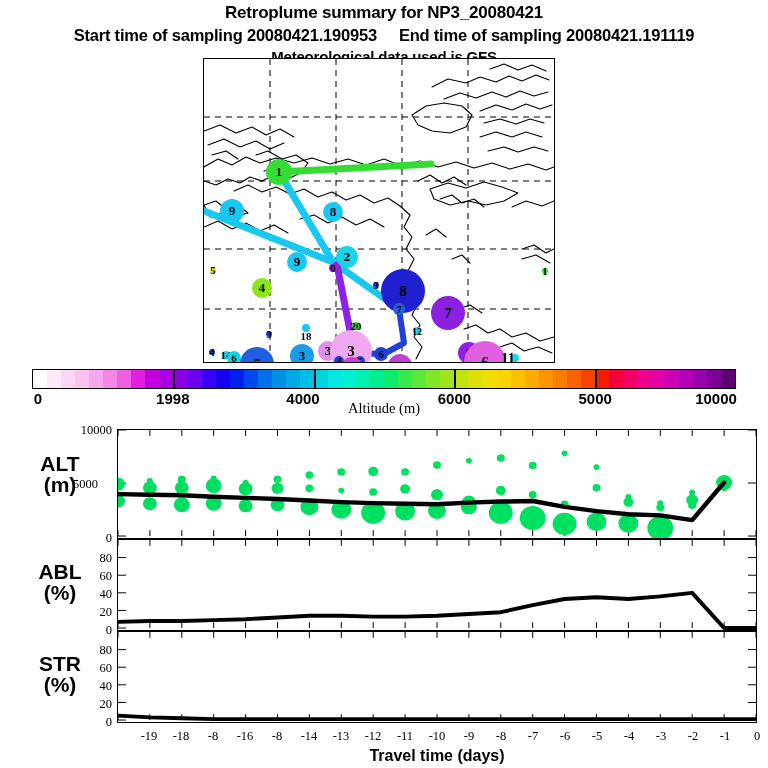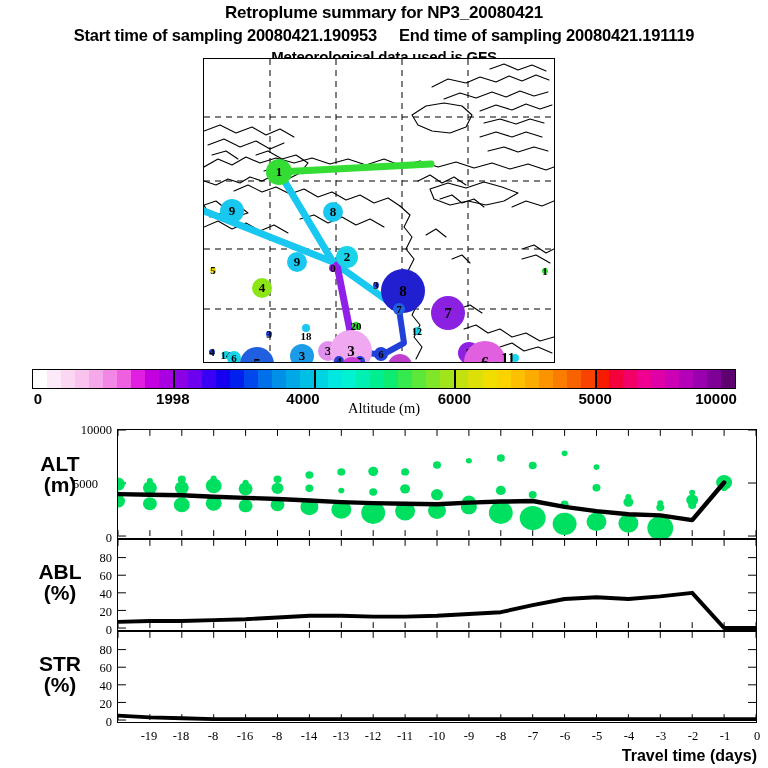--- a/index.html
+++ b/index.html
@@ -48,21 +48,21 @@
   #lbl-alt{top:453px;}
   #lbl-abl{top:561px;}
   #lbl-str{top:653px;}
 
   .ytick{position:absolute;text-align:right;width:58px;
       font-size:12.5px;font-family:"Liberation Serif",serif;
       transform:translateY(-50%);}
   .xtick{position:absolute;font-size:12.5px;
       font-family:"Liberation Serif",serif;
       transform:translateX(-50%);top:729px;}
-  #xaxis-title{left:117px;top:747px;width:640px;text-align:right;
+  #xaxis-title{left:117px;top:747px;width:640px;text-align:center;
       font-size:16px;font-weight:bold;}
 </style>
 </head>
 <body>
 
 <div class="abs" id="title-main">Retroplume summary for NP3_20080421</div>
 <div class="abs" id="title-times">Start time of sampling 20080421.190953     End time of sampling 20080421.191119</div>
 <div class="abs" id="title-met">Meteorological data used is GFS</div>
 
 <div class="abs" id="map-frame">

